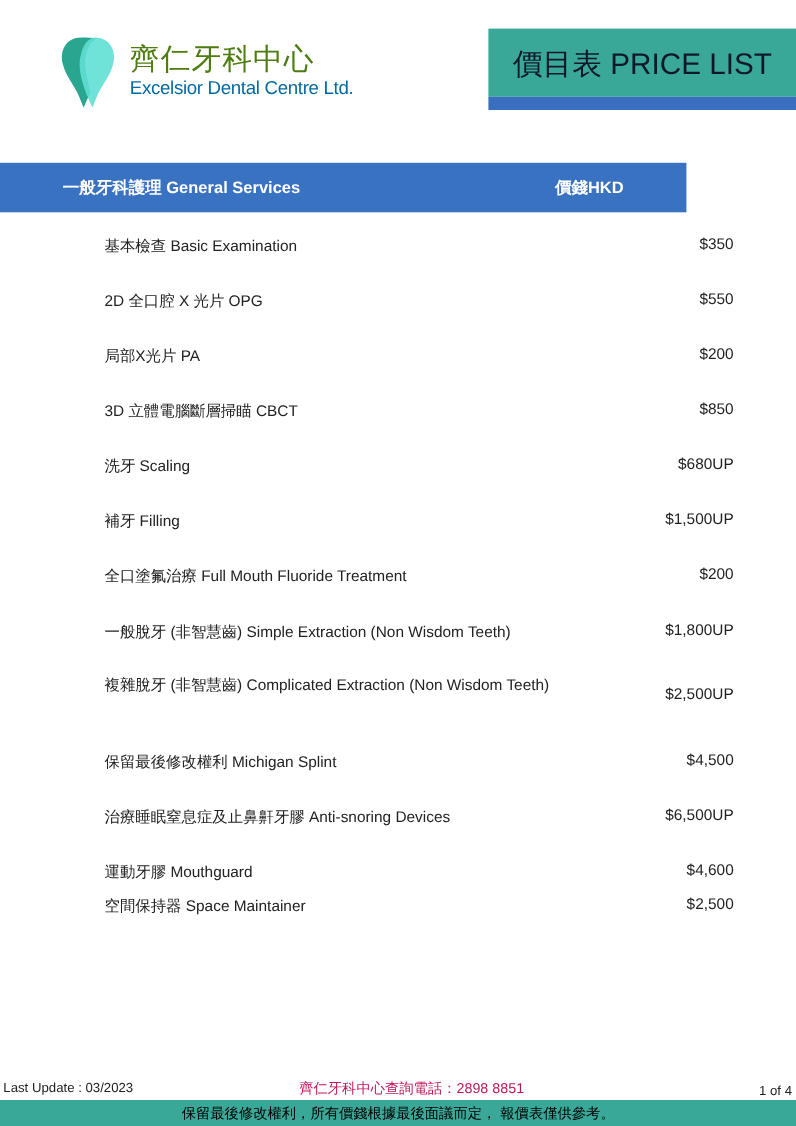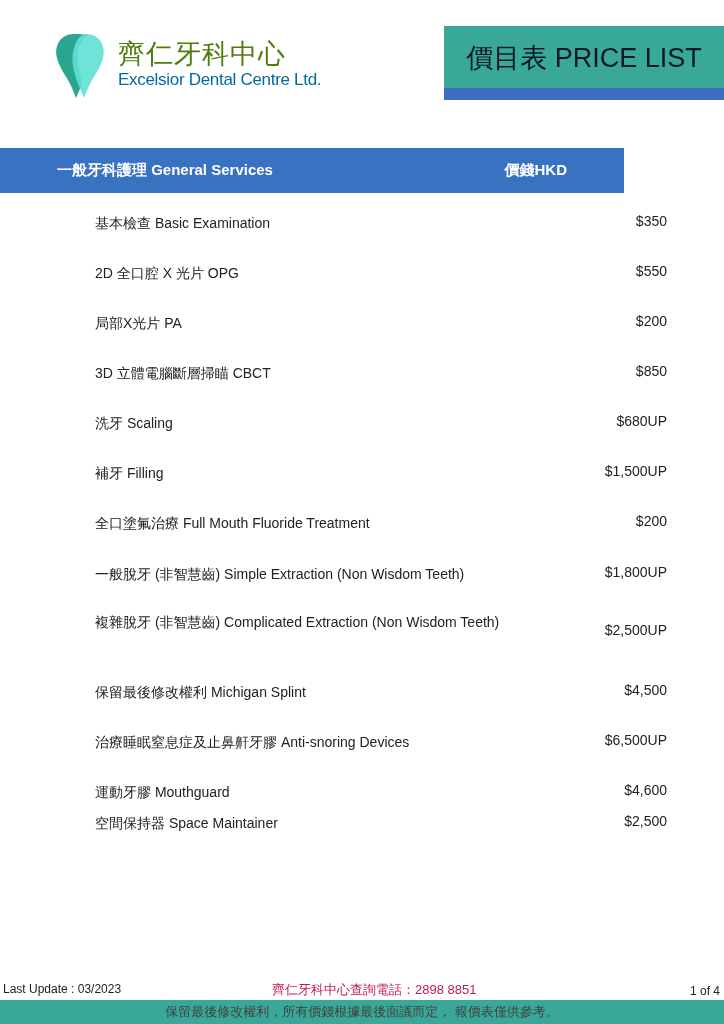--- a/index.html
+++ b/index.html
@@ -15,21 +15,21 @@
   .title-bar { position:absolute; left:444px; top:88px; width:280px; height:12px; background:#3a6fc0; }
   .section-head { position:absolute; left:0; top:148px; width:624px; height:45px; background:#3a72c2; color:#fff; font-weight:bold; font-size:15px; }
   .section-head .name { position:absolute; left:57px; top:13px; }
   .section-head .col { position:absolute; right:57px; top:13px; }
   .row { position:absolute; left:57px; width:610px; font-size:14px; color:#222; }
   .row .svc { position:absolute; left:0; width:420px; line-height:20px;margin-left:38px; }
   .row .price { position:absolute; right:0; text-align:left; }
   .footer-left { position:absolute; left:3px; top:982px; font-size:12px; color:#222; }
   .footer-mid { position:absolute; left:272px; top:981px; font-size:13px; color:#be185d; }
   .footer-right { position:absolute; right:4px; top:984px; font-size:12px; color:#222;text-align:center; }
-  .footer-bar { position:absolute; left:0; top:1000px; width:724px; height:24px; background:#3aa898; color:#404040; font-size:13px; text-align:center; line-height:24px; }
+  .footer-bar { position:absolute; left:0; top:1000px; width:724px; height:24px; background:#3aa898; color:#000000; font-size:13px; text-align:center; line-height:24px; }
 </style>
 </head>
 <body>
 
 <svg class="logo" viewBox="0 0 52 66">
   <path d="M20 2 C6 2 0 14 3 26 C6 38 14 46 18 56 L22 66 L28 52 C26 40 22 30 24 18 C26 10 30 5 34 3 C30 2 25 2 20 2 Z" fill="#2aa58f"></path>
   <path d="M32 2 C46 2 52 14 49 26 C46 38 38 46 34 56 L30 66 L24 52 C20 40 16 28 20 16 C22 8 26 3 32 2 Z" fill="#5fe0d3" opacity="0.9"></path>
 </svg>
 <div class="brand-cn">齊仁牙科中心</div>
 <div class="brand-en">Excelsior Dental Centre Ltd.</div>

